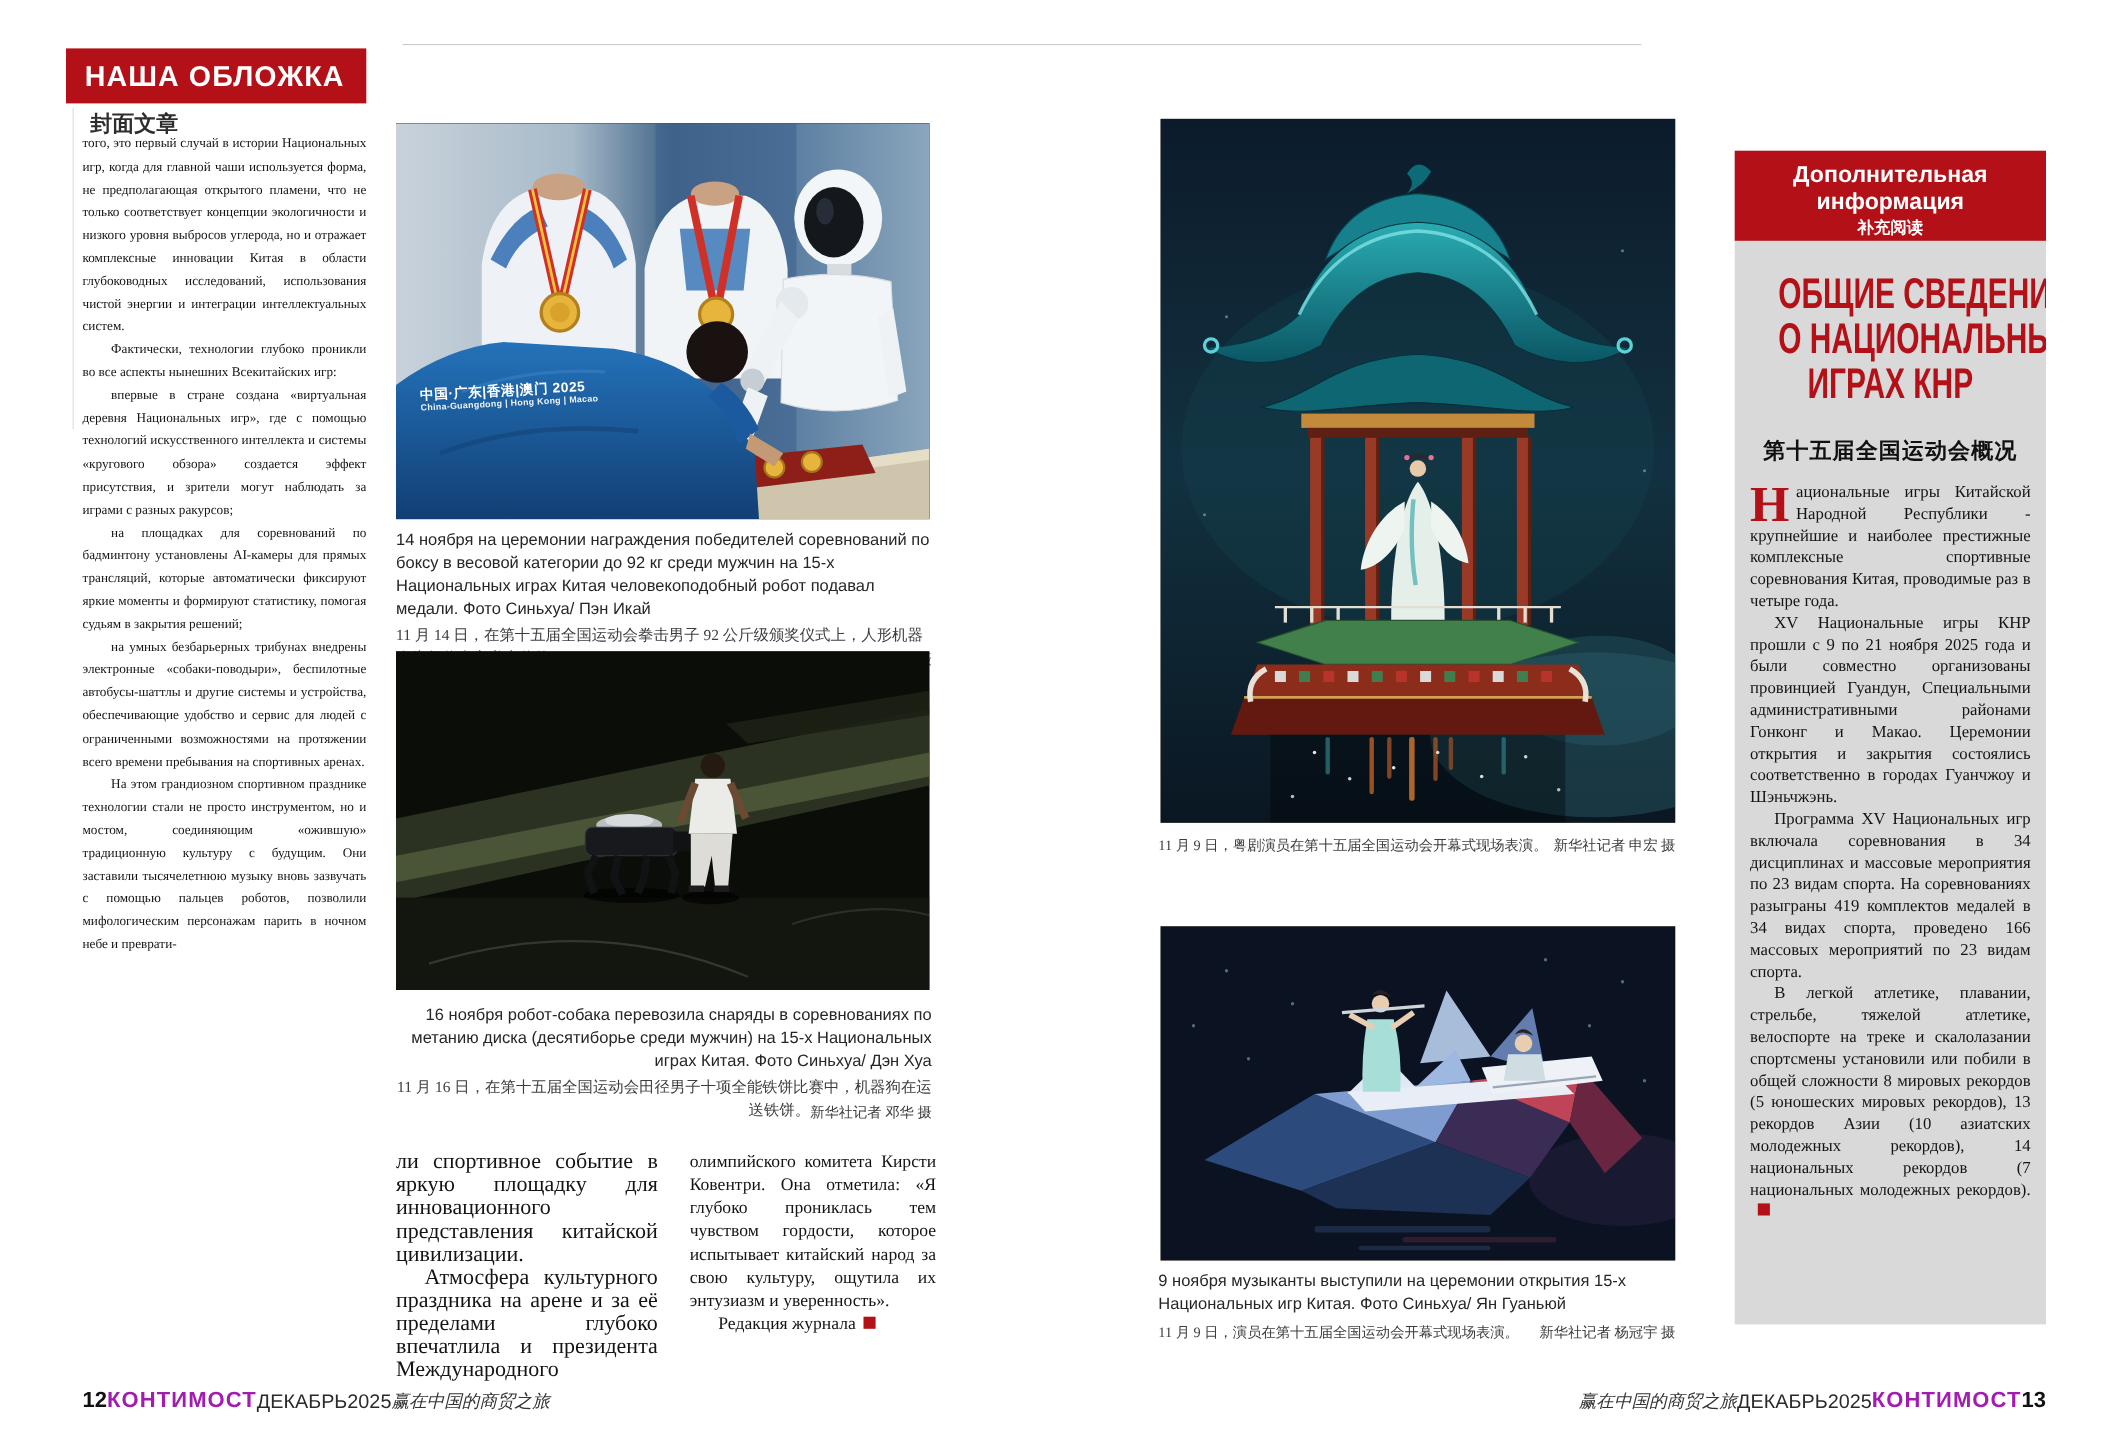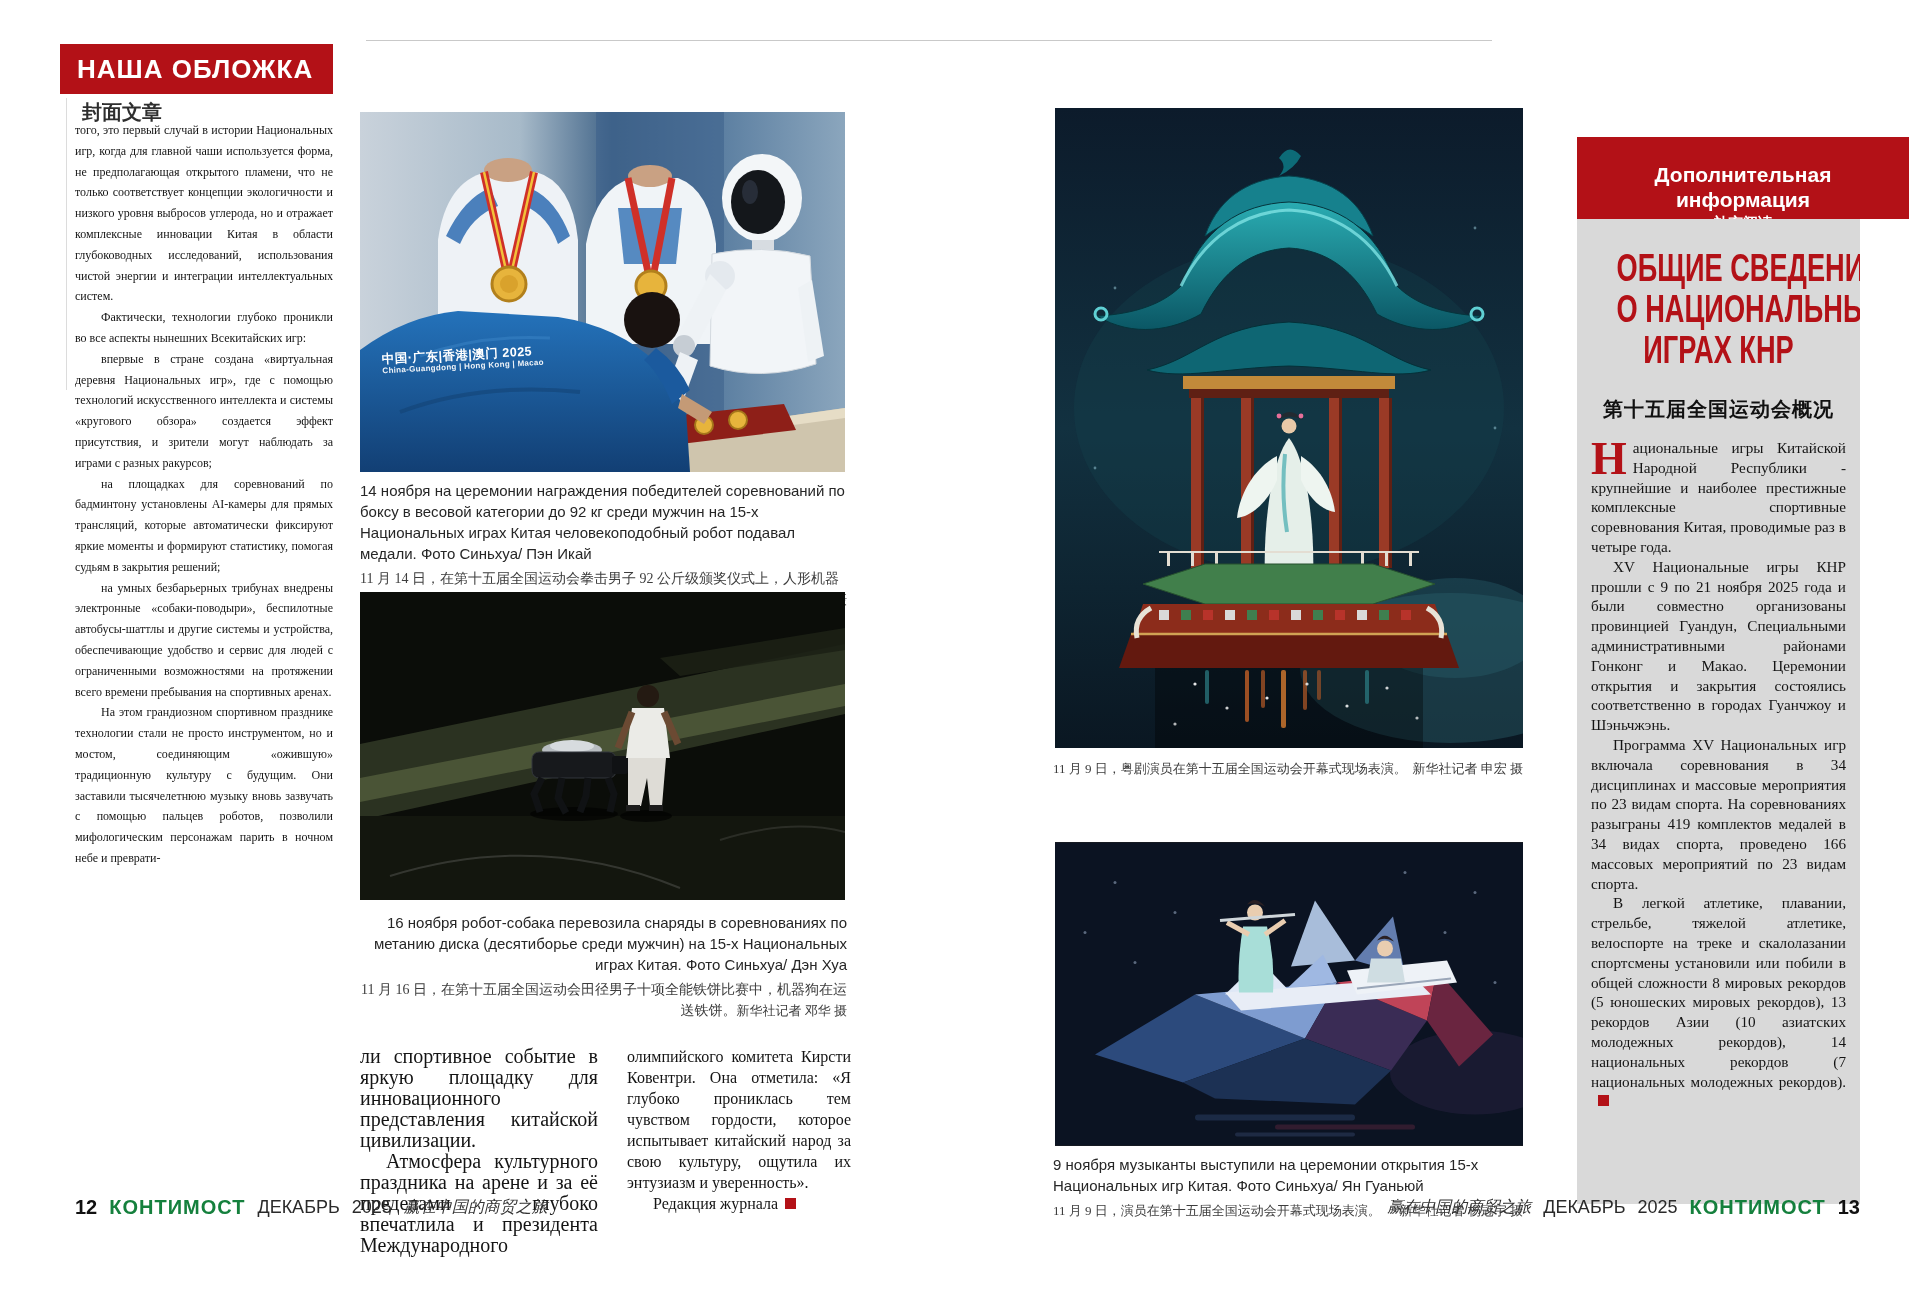--- a/index.html
+++ b/index.html
@@ -41,43 +41,43 @@
   #cap1,#cap2{left:360px;width:487px;}
   #cap1{top:480px;} #cap2{top:912px;text-align:right;}
   #cap3,#cap4{left:1053px;width:470px;}
   #cap3{top:758px;} #cap4{top:1154px;}
   .cap-ru{margin:0 0 4px 0;font-size:15px;line-height:21px;color:#262626;}
   .cap-cn{margin:0;font-family:"Liberation Serif",serif;font-size:14px;line-height:21px;color:#3d3d3d;overflow:hidden;}
   #cap3 .cap-cn,#cap4 .cap-cn{font-size:13px;}
   .cap-credit{float:right;white-space:nowrap;font-size:13px;color:#3d3d3d;}
 
   
-  .sb-kicker{left:1577px;top:137px;width:332px;height:82px;background:#b31117;color:#fff;
-             text-align:center;box-sizing:border-box;padding-top:25px;}
+  .sb-kicker{left:1577px;top:137px;width:283px;height:82px;background:#b31117;color:#fff;
+             text-align:center;box-sizing:border-box;padding-top:9px;}
   .sb-kicker .ru{font-size:21px;font-weight:bold;line-height:25px;width:230px;margin:0 auto;}
   .sb-kicker .cn{font-size:15px;font-weight:bold;margin-top:2px;}
   .sb-box{left:1577px;top:219px;width:283px;height:985px;background:#d9d9d9;box-sizing:border-box;
           padding:24px 14px 0 14px;overflow:hidden;}
   .sb-title{margin:4px 0 0 0;}
   .sb-title-line{font-size:34px;line-height:41px;font-weight:bold;color:#b31117;
                  white-space:nowrap;text-align:center;transform:scale(0.8,1.15);transform-origin:50% 50%;}
   .sb-sub{margin-top:26px;text-align:center;font-size:20px;font-weight:bold;color:#111;letter-spacing:1px;}
   .sb-body{margin-top:15px;font-family:"Liberation Serif",serif;font-size:15.2px;line-height:19.8px;
            text-align:justify;color:#141414;}
   .sb-body p{margin:0;}
   .sb-body p.ind{text-indent:22px;}
   .dropcap{float:left;font-family:"Liberation Serif",serif;font-weight:bold;color:#b31117;
            font-size:46px;line-height:37px;padding:2px 6px 0 0;}
 
   
-  .footer{top:1196px;display:flex;align-items:center;gap:12px;}
+  .footer{top:1236px;display:flex;align-items:flex-end;}
   #footer-left{left:75px;}
   #footer-right{right:60px;}
   .f-page{font-size:20px;font-weight:bold;color:#111;}
-  .f-brand{font-size:20px;font-weight:bold;letter-spacing:1px;color:#15803d;}
+  .f-brand{font-size:20px;font-weight:bold;letter-spacing:1px;color:#a21caf;margin-top:26px;}
   .f-issue,.f-year{font-size:18px;color:#2a2a2a;}
   .f-slogan{font-family:"Liberation Serif",serif;font-style:italic;font-size:16px;color:#333;}
 </style>
 </head>
 <body>
 
 <div class="spread">
 
   <div class="abs top-rule"></div>
 

